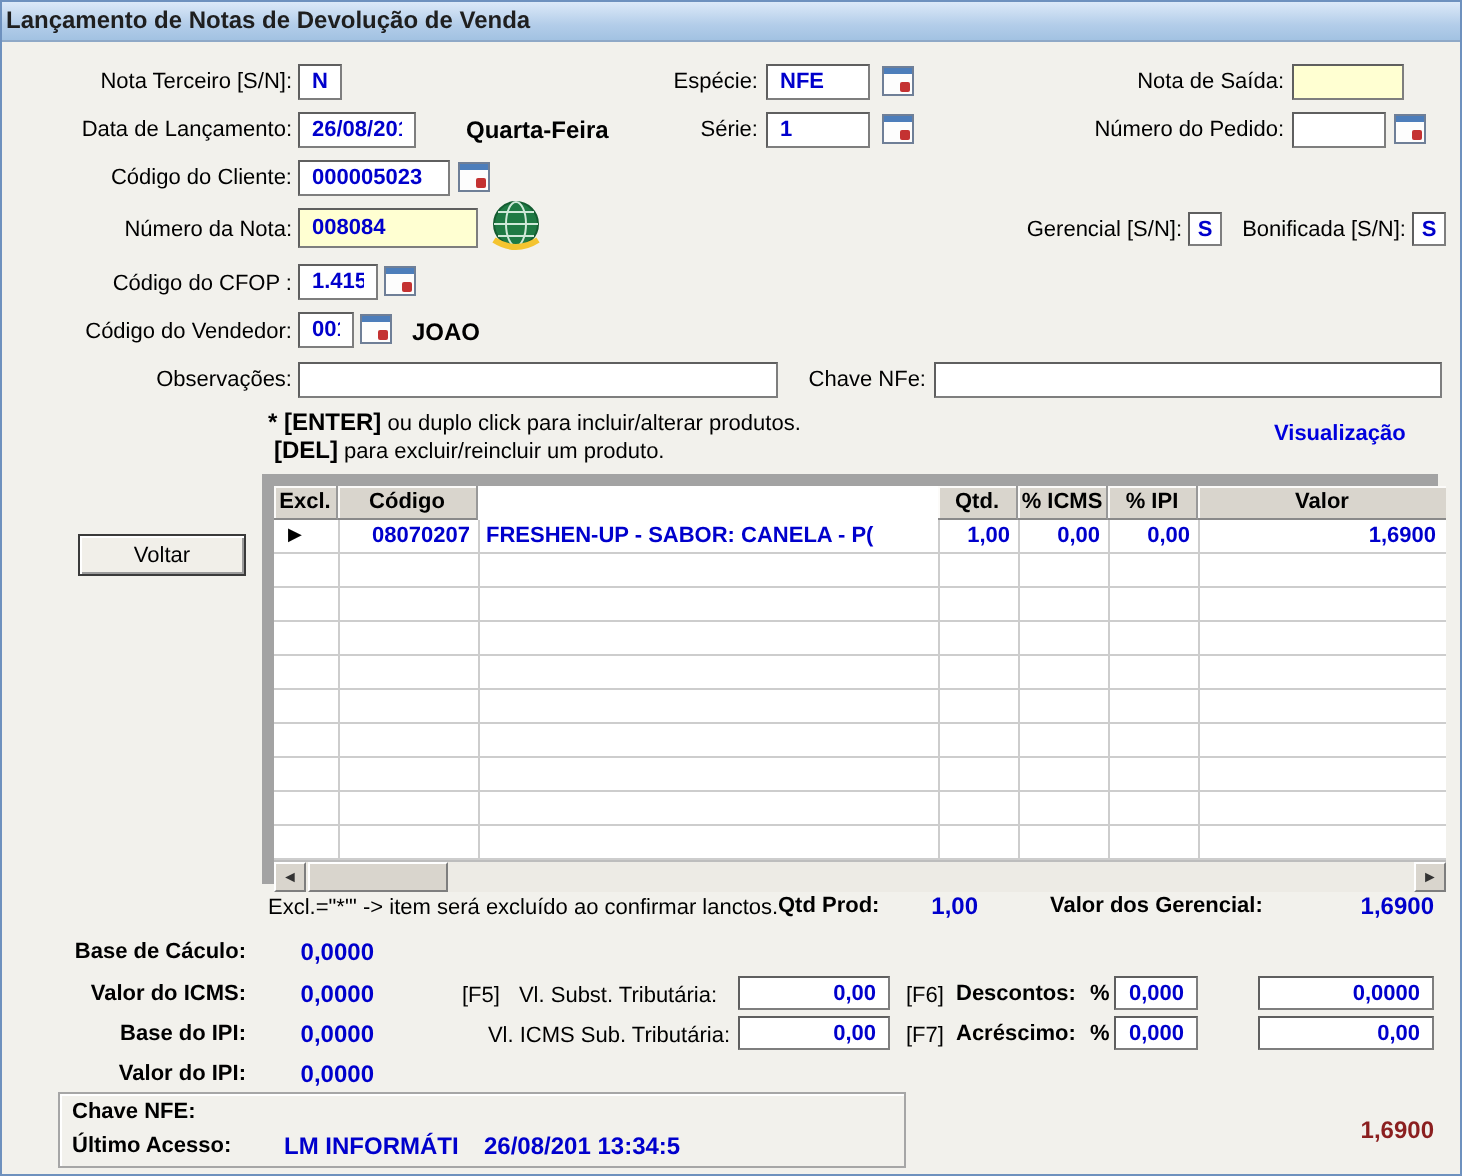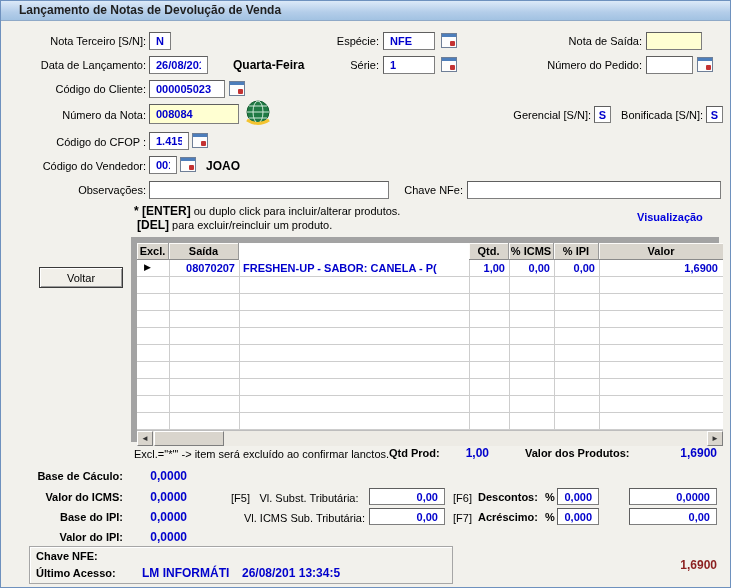--- a/index.html
+++ b/index.html
@@ -1,19 +1,19 @@
 <!DOCTYPE html>
 <html><head>
 <meta charset="utf-8">
 <style>
   html,body{margin:0;padding:0;}
   body{font-family:"Liberation Sans",sans-serif;}
   *{box-sizing:border-box;}
   .window{position:relative;width:731px;height:588px;background:#F2F1EC;border:1px solid #6E91BE;overflow:hidden;}
-  .titlebar{position:absolute;left:0;top:0;width:100%;height:20px;background:linear-gradient(#DCE9F8,#B3CDE9 60%,#A2C2E2);border-bottom:1px solid #8FA9C7;font-size:12px;font-weight:bold;color:#1F1F1F;line-height:19px;padding-left:18px;}
+  .titlebar{position:absolute;left:0;top:0;width:100%;height:20px;background:linear-gradient(#DCE9F8,#B3CDE9 60%,#A2C2E2);border-bottom:1px solid #8FA9C7;font-size:12px;font-weight:bold;color:#1F1F1F;line-height:19px;padding-left:2px;}
   .lbl{position:absolute;font-size:11px;color:#000;text-align:right;white-space:nowrap;line-height:13px;}
   .fld{position:absolute;height:18px;font:bold 11px "Liberation Sans",sans-serif;color:#0000CC;background:#FFF;border:1px solid #7E7E7E;border-top-color:#5F5F5F;border-left-color:#5F5F5F;padding:0 6px;outline:none;}
   .fld.yellow{background:#FFFFD2;}
   .fld.center{text-align:center;padding:0 1px;}
   .fld.right{text-align:right;}
   .bold-name{position:absolute;font-size:12px;font-weight:bold;color:#000;white-space:nowrap;}
   .hint{position:absolute;font-size:11px;color:#000;white-space:nowrap;}
   .hint .key{font-weight:bold;font-size:12px;}
   .link{position:absolute;font-size:11px;font-weight:bold;color:#0000DD;cursor:pointer;white-space:nowrap;}
   .lookup{position:absolute;width:16px;height:15px;background:#FDFDFD;border:1px solid #6F7F97;cursor:pointer;}
@@ -100,21 +100,21 @@
   <div class="hint" style="left:133px;top:203px">
     <span class="key">* [ENTER]</span><span> ou duplo click para incluir/alterar produtos.</span>
   </div>
   <div class="hint" style="left:136px;top:217px">
     <span class="key">[DEL]</span><span> para excluir/reincluir um produto.</span>
   </div>
   <span class="link" style="left:636px;top:210px">Visualização</span>
 
   <div class="grid">
     <div class="gh" style="left:0;width:32px">Excl.</div>
-    <div class="gh" style="left:32px;width:70px">Saída</div>
+    <div class="gh" style="left:32px;width:70px">Código</div>
     <div class="gh" style="left:332px;width:40px">Qtd.</div>
     <div class="gh" style="left:372px;width:45px">% ICMS</div>
     <div class="gh" style="left:417px;width:45px">% IPI</div>
     <div class="gh" style="left:462px;width:124px;border-right:none">Valor</div>
 
     <div class="gbody">
       <div class="vline" style="left:32px"></div>
       <div class="vline" style="left:102px"></div>
       <div class="vline" style="left:332px"></div>
       <div class="vline" style="left:372px"></div>
@@ -137,21 +137,21 @@
       <span class="sthumb"></span>
       <span class="sbtn" style="right:0">►</span>
     </div>
   </div>
 
   <button class="btn">Voltar</button>
 
   <span class="plain" style="left:133px;top:447px">Excl.="*"' -&gt; item será excluído ao confirmar lanctos.</span>
   <span class="slabel" style="left:388px;top:446px">Qtd Prod:</span>
   <span class="sval" style="left:430px;top:445px;width:58px">1,00</span>
-  <span class="slabel" style="left:524px;top:446px">Valor dos Produtos:</span>
+  <span class="slabel" style="left:524px;top:446px">Valor dos Gerencial:</span>
   <span class="sval" style="left:648px;top:445px;width:68px">1,6900</span>
 
   <span class="slabel" style="left:20px;top:469px;width:102px">Base de Cáculo:</span>
   <span class="sval" style="left:126px;top:468px;width:60px">0,0000</span>
 
   <span class="slabel" style="left:20px;top:490px;width:102px">Valor do ICMS:</span>
   <span class="sval" style="left:126px;top:489px;width:60px">0,0000</span>
   <span class="plain" style="left:230px;top:491px">[F5]</span>
   <span class="plain" style="left:252px;top:491px;width:112px;text-align:center">Vl. Subst. Tributária:</span>
   <input class="fld right" style="left: 368px; top: 487px; width: 76px; height: 17px;" value="0,00">

